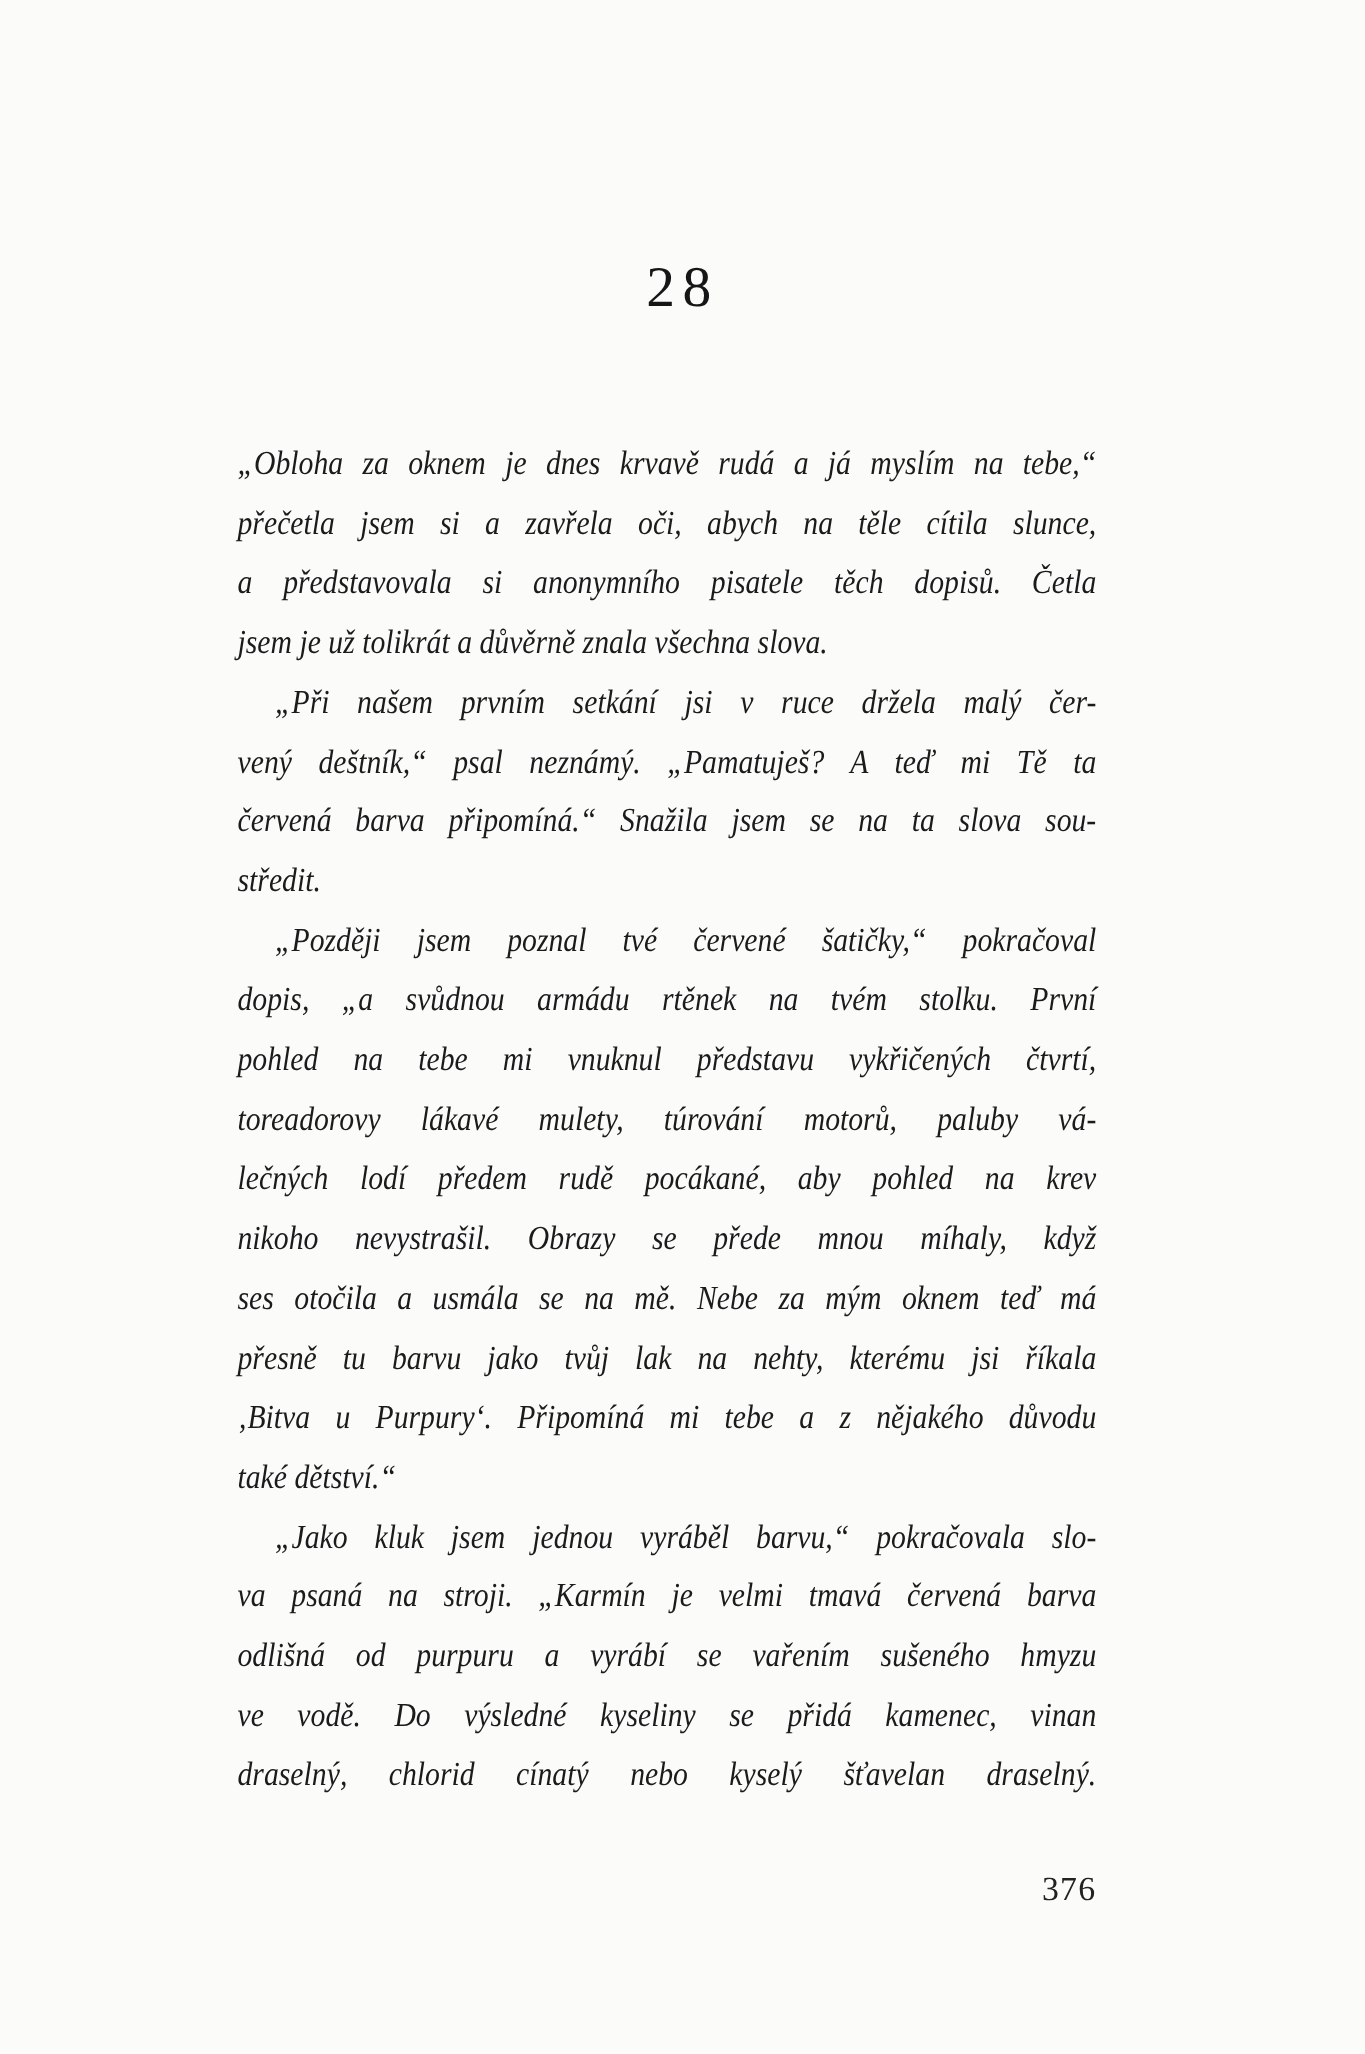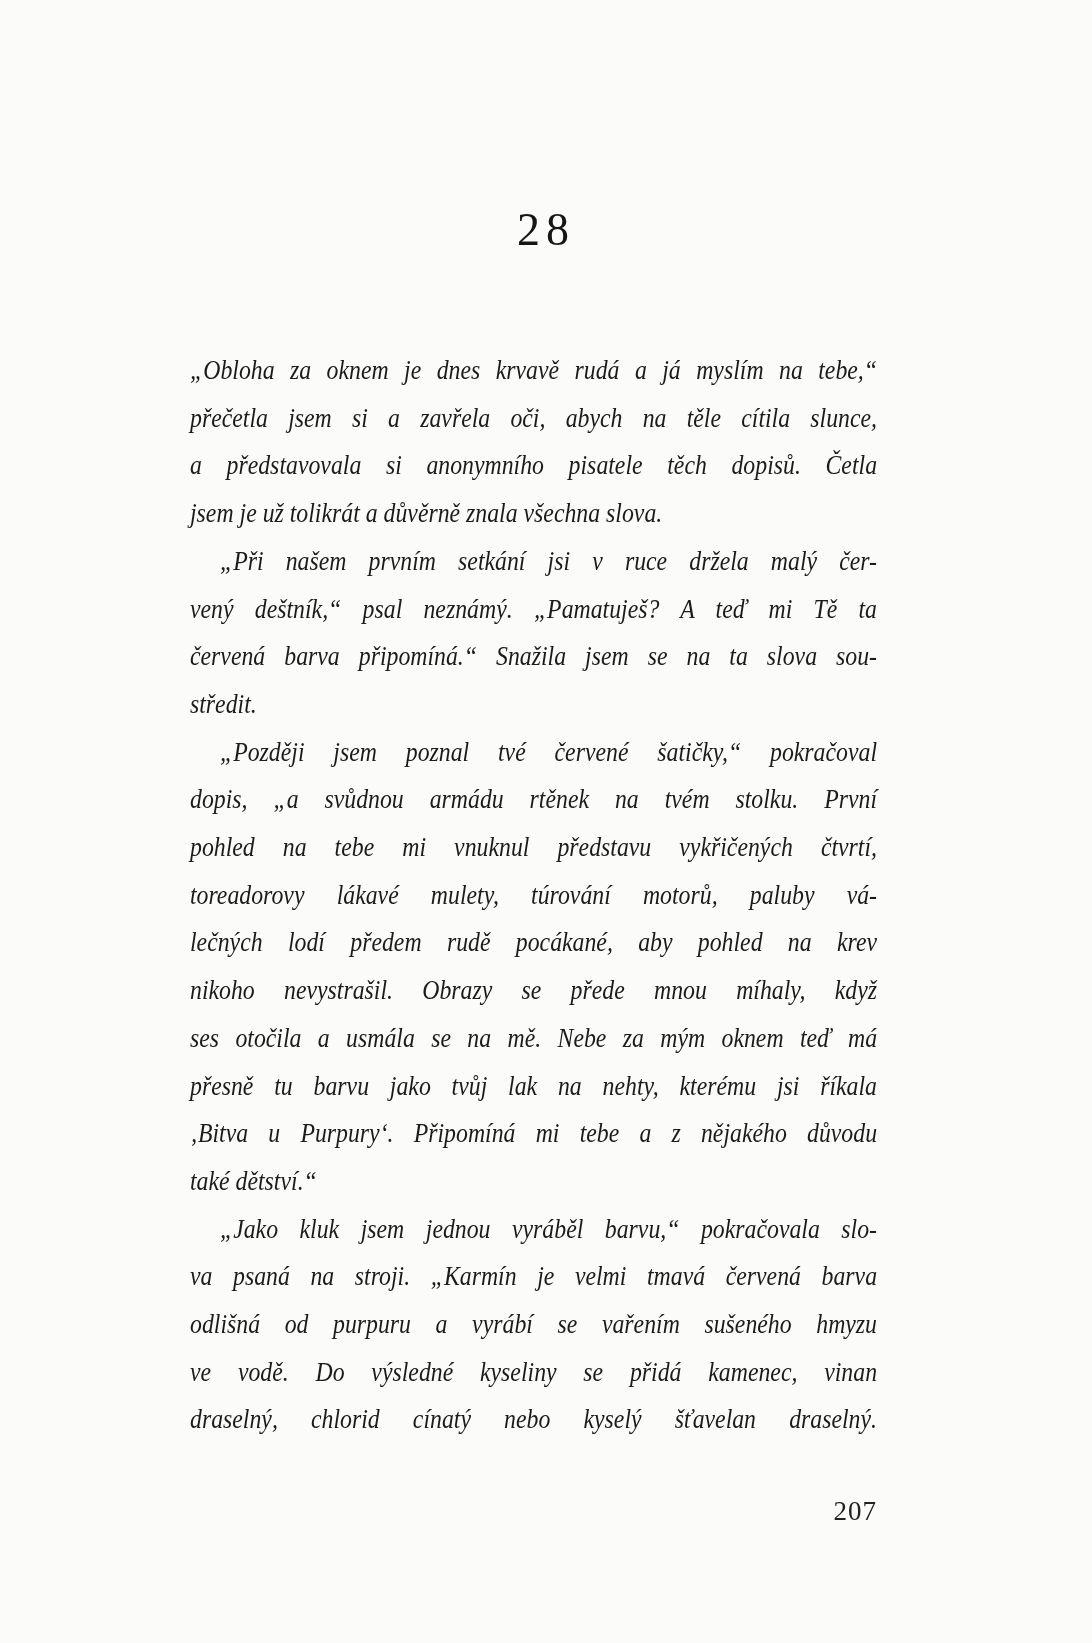--- a/index.html
+++ b/index.html
@@ -93,15 +93,15 @@
         <div class="line">‚Bitva u Purpury‘. Připomíná mi tebe a z nějakého důvodu</div>
         <div class="line lastline">také dětství.“</div>
         <div class="line indent">„Jako kluk jsem jednou vyráběl barvu,“ pokračovala slo-</div>
         <div class="line">va psaná na stroji. „Karmín je velmi tmavá červená barva</div>
         <div class="line">odlišná od purpuru a vyrábí se vařením sušeného hmyzu</div>
         <div class="line">ve vodě. Do výsledné kyseliny se přidá kamenec, vinan</div>
         <div class="line">draselný, chlorid cínatý nebo kyselý šťavelan draselný.</div>
       </div>
   </div>
 
-  <div class="page-number">207</div>
+  <div class="page-number">376</div>
 
 </div>
 
 </body></html>

